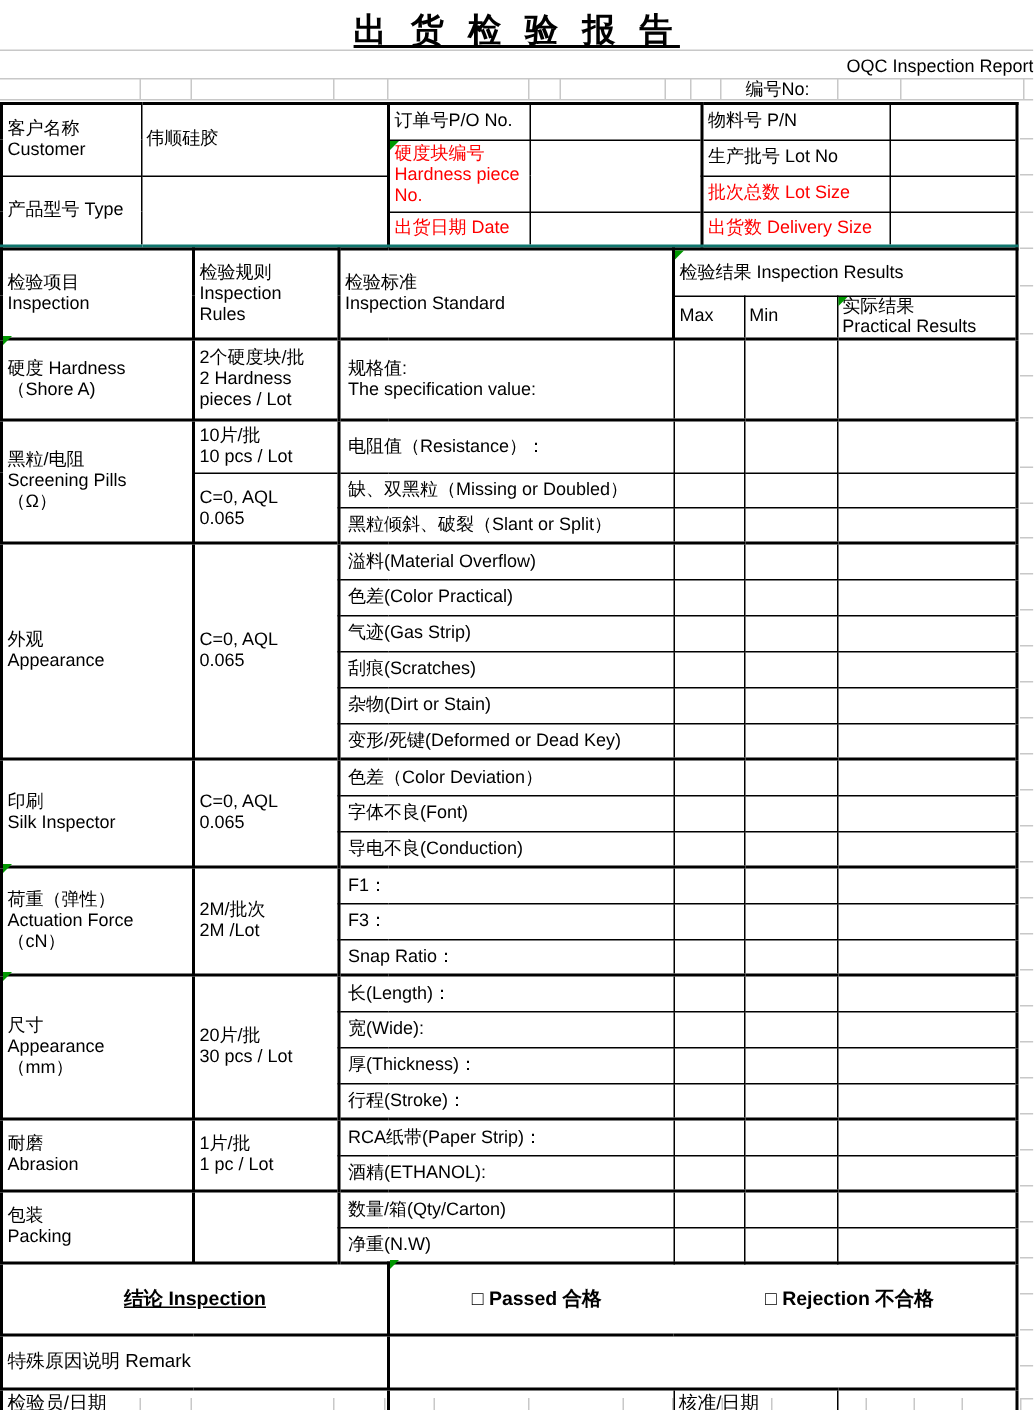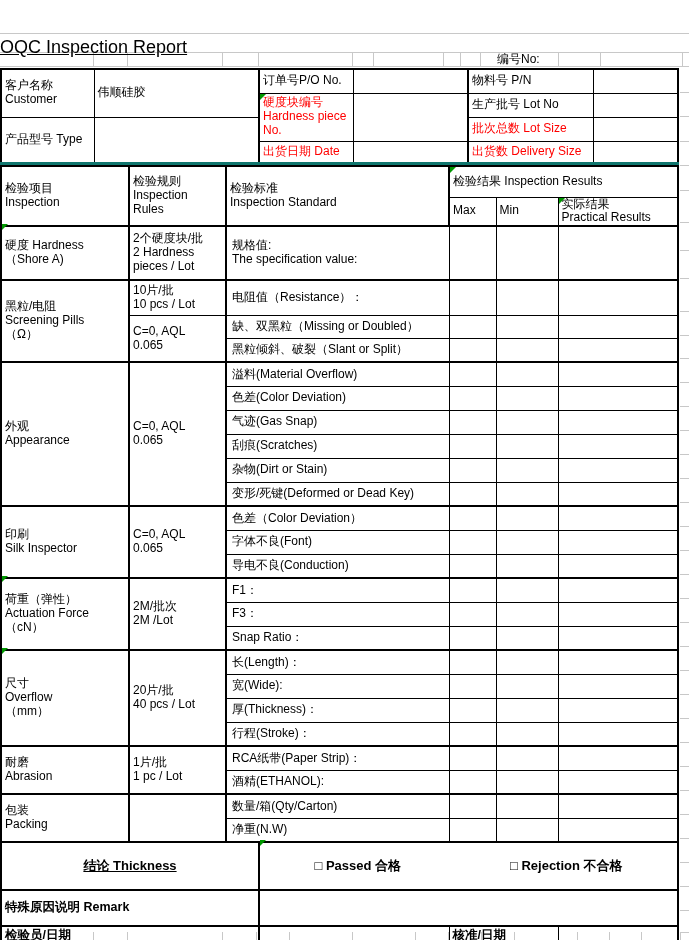--- a/index.html
+++ b/index.html
@@ -1,40 +1,40 @@
 <!DOCTYPE html>
 <html><head>
 <meta charset="utf-8">
 <style>
   html,body{margin:0;padding:0;background:#fff;}
   .page{position:relative;width:689px;height:940px;background:#ffffff;overflow:hidden;
         font-family:"Liberation Sans","DejaVu Sans",sans-serif;color:#000;}
   .title{position:absolute;top:5px;left:0;width:689px;text-align:center;
          font-size:22px;font-weight:bold;letter-spacing:5px;
          text-decoration:underline;text-underline-offset:3px;}
-  .subtitle{position:absolute;top:37px;left:0;width:689px;text-align:left;
-            font-size:18px;text-decoration:underline;}
+  .subtitle{position:absolute;top:37px;left:0;width:689px;text-align:right;
+            font-size:12px;}
   .serial{position:absolute;top:51px;left:497px;font-size:12px;}
   table{border-collapse:collapse;table-layout:fixed;position:absolute;left:0;}
   td,th{border:1px solid #000;font-size:12px;font-weight:normal;padding:0 3px;
         white-space:pre-line;overflow:hidden;vertical-align:middle;
         line-height:1.16;text-align:left;}
   .info-table{top:68px;width:677px;}
   .main-table{top:165px;width:677px;}
   .c{text-align:left;}
   .red{color:#FF0000;margin-left:28px;}
   .sd{padding-left:5px;}
-  .bt2{border-top:2px solid #000;}  .bb2{border-bottom:4px solid #0f766e;}
+  .bt2{border-top:2px solid #000;}  .bb2{border-bottom:2px solid #0f766e;}
   .bl2{border-left:2px solid #000;margin-left:45px;} .br2{border-right:2px solid #000;}
   .h23{height:23px;}.h24{height:24px;}.h26{height:26px;}.h31{height:31px;}
   .h34{height:34px;}.h35{height:35px;}.h36{height:36px;}.h54{height:54px;}
   .concl{font-weight:bold;text-decoration:underline;text-align:center;font-size:13px;}
   .passcell{font-weight:bold;font-size:13px;padding:0;}
   .optwrap{display:flex;justify-content:space-around;align-items:center;width:100%;}
-  .midlbl{font-size:12.5px;font-weight:bold;}
+  .midlbl{font-size:12.5px;}
   .cm{position:absolute;width:0;height:0;border-top:6px solid #009700;
       border-right:6px solid transparent;z-index:5;}
   .gl{position:absolute;background:#c8c8c8;}
 </style>
 </head>
 <body>
 
 <div class="page">
 
   <div>
@@ -99,20 +99,21 @@
     <div class="gl" style="top:932px;left:415px;width:1px;height:8px;"></div>
     <div class="gl" style="top:932px;left:448px;width:1px;height:8px;"></div>
     <div class="gl" style="top:932px;left:481px;width:1px;height:8px;"></div>
     <div class="gl" style="top:932px;left:514px;width:1px;height:8px;"></div>
     <div class="gl" style="top:932px;left:577px;width:1px;height:8px;"></div>
     <div class="gl" style="top:932px;left:609px;width:1px;height:8px;"></div>
     <div class="gl" style="top:932px;left:641px;width:1px;height:8px;"></div>
     <div class="gl" style="top:932px;left:680px;width:1px;height:8px;"></div>
   </div>
 
+  <div class="title">出 货 检 验 报 告</div>
   <div class="subtitle">OQC Inspection Report</div>
   <div class="serial">编号No:</div>
 
   <table class="info-table">
     <colgroup>
       <col style="width:93px">
         <col style="width:165px">
         <col style="width:94px">
       <col style="width:115px">
         <col style="width:125px">
@@ -222,27 +223,27 @@
       <td rowspan="6" class="bl2 br2 bt2">外观
 Appearance</td>
       <td rowspan="6" class="br2 bt2">C=0, AQL
 0.065</td>
       <td colspan="2" class="sd bt2">溢料(Material Overflow)</td>
       <td class="bt2"></td>
       <td class="bt2"></td>
       <td class="bt2 br2"></td>
     </tr>
     <tr class="h24">
-      <td colspan="2" class="sd">色差(Color Deviation)</td>
-      <td></td>
-      <td></td>
-      <td class="br2"></td>
-    </tr>
-    <tr class="h24">
-      <td colspan="2" class="sd">气迹(Gas Snap)</td>
+      <td colspan="2" class="sd">色差(Color Practical)</td>
+      <td></td>
+      <td></td>
+      <td class="br2"></td>
+    </tr>
+    <tr class="h24">
+      <td colspan="2" class="sd">气迹(Gas Strip)</td>
       <td></td>
       <td></td>
       <td class="br2"></td>
     </tr>
     <tr class="h24">
       <td colspan="2" class="sd">刮痕(Scratches)</td>
       <td></td>
       <td></td>
       <td class="br2"></td>
     </tr>
@@ -301,24 +302,24 @@
     </tr>
     <tr class="h24">
       <td colspan="2" class="sd">Snap Ratio：</td>
       <td></td>
       <td></td>
       <td class="br2"></td>
     </tr>
 
     <tr class="h24">
       <td rowspan="4" class="bl2 br2 bt2">尺寸
-Overflow
+Appearance
 （mm）</td>
       <td rowspan="4" class="br2 bt2">20片/批
-40 pcs / Lot</td>
+30 pcs / Lot</td>
       <td colspan="2" class="sd bt2">长(Length)：</td>
       <td class="bt2"></td>
       <td class="bt2"></td>
       <td class="bt2 br2"></td>
     </tr>
     <tr class="h24">
       <td colspan="2" class="sd">宽(Wide):</td>
       <td></td>
       <td></td>
       <td class="br2"></td>
@@ -363,21 +364,21 @@
       <td class="bt2 br2"></td>
     </tr>
     <tr class="h24">
       <td colspan="2" class="sd">净重(N.W)</td>
       <td></td>
       <td></td>
       <td class="br2"></td>
     </tr>
 
     <tr class="h24">
-      <td colspan="3" class="concl bl2 br2 bt2">结论 Thickness</td>
+      <td colspan="3" class="concl bl2 br2 bt2">结论 Inspection</td>
       <td colspan="4" class="passcell bt2 br2">
         <div class="optwrap">
           <span>□ Passed 合格</span>
           <span>□ Rejection 不合格</span>
         </div>
       </td>
     </tr>
     <tr class="h36">
       <td colspan="3" class="c midlbl bl2 br2 bt2">特殊原因说明  Remark</td>
       <td colspan="4" class="bt2 br2"></td>

